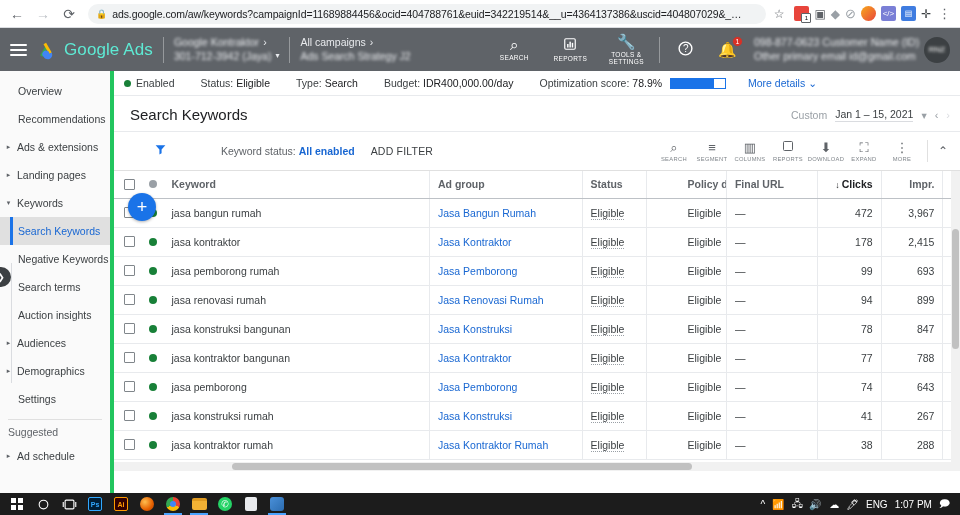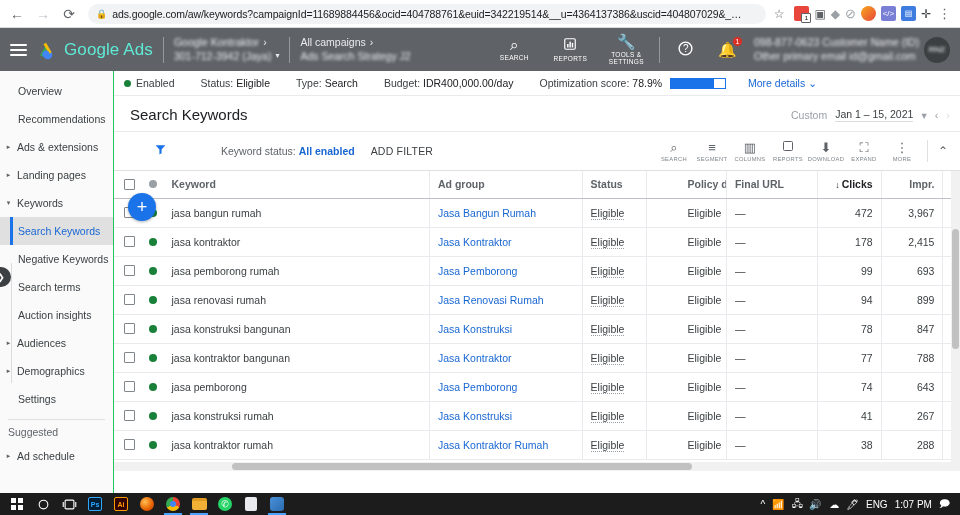--- a/index.html
+++ b/index.html
@@ -86,21 +86,21 @@
   .avatar-circ {
     width: 26px; height: 26px; border-radius: 50%; background:#3c4043;
     display:flex; align-items:center; justify-content:center; overflow:hidden;
   }
 
   
   .body-wrap { display:flex; height: calc(515px - 28px - 43px - 22px); }
 
   
   .sidebar {
-    width: 114px; background: #fafafa; border-right: 1px solid #22c55e;
+    width: 114px; background: #fafafa; border-right: 4px solid #22c55e;
     padding-top: 6px; position: relative; flex-shrink: 0;
   }
   .side-item {
     display:flex; align-items:center; gap: 3px;
     height: 28px; padding-left: 4px; font-size: 10.5px; color: #3c4043;
     white-space: nowrap; position: relative;
   }
   .side-item .arw { width: 9px; font-size: 7px; color:#5f6368; text-align:center; flex-shrink:0;}
   .side-item .txt { padding-left: 1px; }
   .side-item.indent { padding-left: 17px; }

